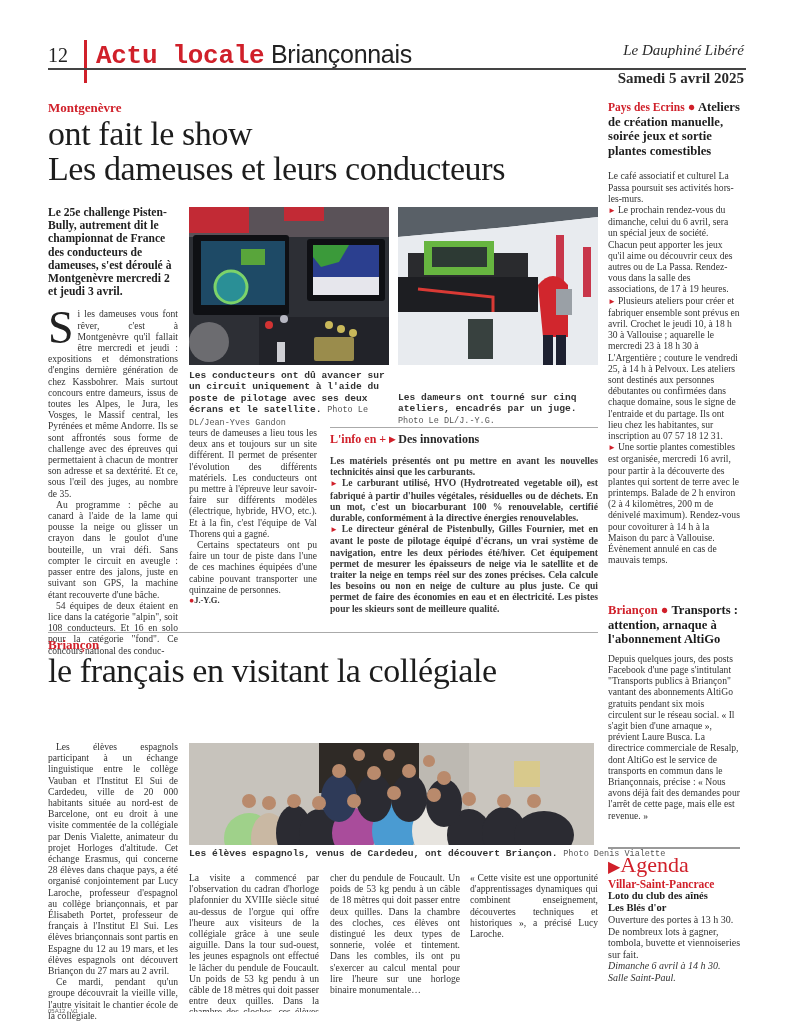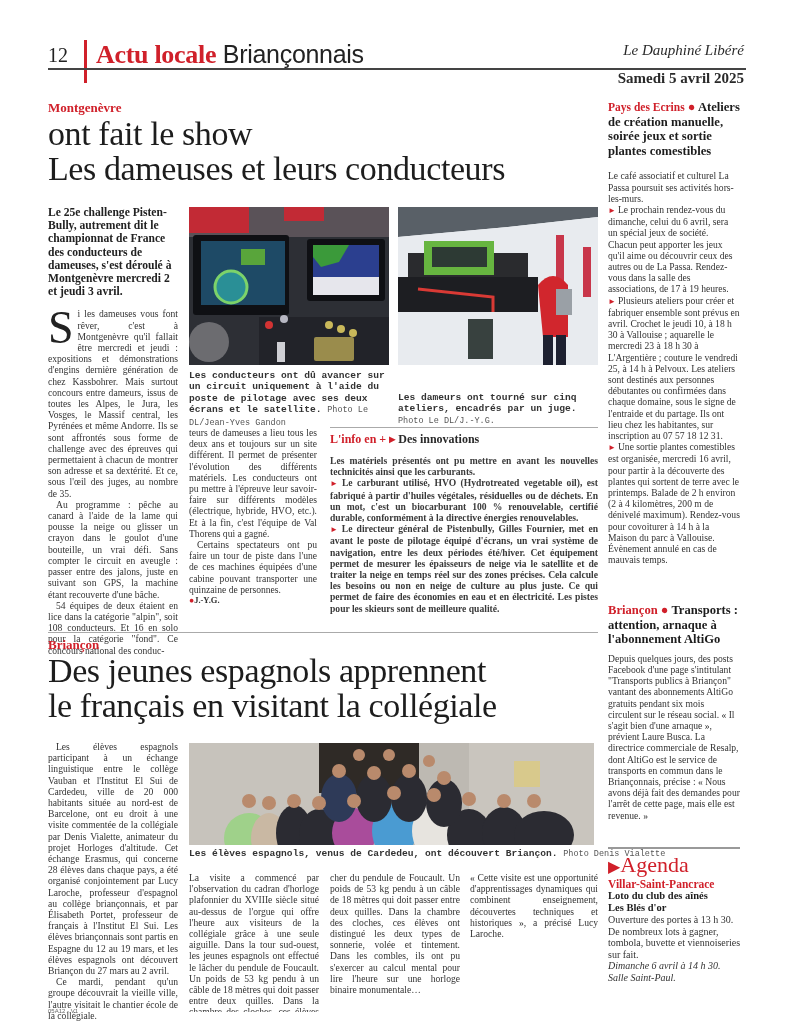--- a/index.html
+++ b/index.html
@@ -5,21 +5,21 @@
   * { box-sizing: border-box; margin: 0; padding: 0; }
   html, body { width: 786px; height: 1024px; background: #fff; overflow: hidden; }
   body { position: relative; font-family: "DejaVu Serif", serif; color: #2a2a2a; }
   .abs { position: absolute; }
   .red { color: #d0202a; }
 
   
   .pagenum { left: 48px; top: 44px; font-family: "Liberation Serif", serif; font-size: 20px; color: #222; }
   .hdr-bar { left: 84px; top: 40px; width: 3px; height: 43px; background: #d0202a; }
   .hdr-title { left: 96px; top: 40px; font-family: "Liberation Sans", sans-serif; font-size: 25px; white-space: nowrap; letter-spacing: -0.3px; }
-  .hdr-title .b { color: #d0202a; font-weight: bold; font-family: Liberation Serif, serif; font-size: 26px; }
+  .hdr-title .b { color: #d0202a; font-weight: bold; font-family: Liberation Mono, monospace; font-size: 26px; }
   .hdr-title .n { color: #222; font-family: "Liberation Sans", sans-serif; font-weight: normal; }
   .hdr-paper { right: 42px; top: 44px; text-align: right; font-family: "Liberation Serif", serif; font-size: 15px; line-height: 13px; }
   .hdr-paper .i { font-style: italic; }
   .hdr-paper .d { font-weight: bold; margin-top: 15px; }
   .hdr-rule { left: 48px; top: 68px; width: 698px; height: 2px; background: #444; }
 
   
   .kicker { font-family: "Liberation Serif", serif; font-weight: bold; font-size: 13px; color: #d0202a; }
   .headline { font-family: "Liberation Serif", serif; font-size: 34px; line-height: 35px; color: #1d1d1d; letter-spacing: -0.4px; }
 
@@ -143,21 +143,20 @@
 </div>
 <div class="abs col" style="left:330px;top:455px;width:268px;font-weight:bold;color:#3a3a3a;">
   <p>Les matériels présentés ont pu mettre en avant les nouvelles technicités ainsi que les carburants.</p>
   <p style="text-indent:0"><span class="arrow">► </span><span>Le carburant utilisé, HVO (Hydrotreated vegetable oil), est fabriqué à partir d'huiles végétales, résiduelles ou de déchets. En un mot, c'est un biocarburant 100 % renouvelable, certifié durable, conformément à la directive énergies renouvelables.</span></p>
   <p style="text-indent:0"><span class="arrow">► </span><span>Le directeur général de Pistenbully, Gilles Fournier, met en avant le poste de pilotage équipé d'écrans, un vrai système de navigation, entre les deux périodes été/hiver. Cet équipement permet de mesurer les épaisseurs de neige via le satellite et de traiter la neige en temps réel sur des zones précises. Cela calcule les besoins ou non en neige de culture au plus juste. Ce qui permet de faire des économies en eau et en électricité. Les pistes pour les skieurs sont de meilleure qualité.</span></p>
 </div>
 
 <div class="abs rule" style="left:48px;top:632px;width:550px;"></div>
 <div class="abs kicker" style="left:48px;top:637px;">Briançon</div>
 <div class="abs headline" style="left:48px;top:653px;width:560px;">
-  <div>Des jeunes espagnols apprennent</div>
   <div>le français en visitant la collégiale</div>
 </div>
 
 <div class="abs col" style="left:48px;top:741px;width:130px;">
   <p style="text-indent:8px">Les élèves espagnols participant à un échange linguistique entre le collège Vauban et l'Institut El Sui de Cardedeu, ville de 20 000 habitants située au nord-est de Barcelone, ont eu droit à une visite commentée de la collégiale par Denis Vialette, animateur du projet Horloges d'altitude. Cet échange Erasmus, qui concerne 28 élèves dans chaque pays, a été organisé conjointement par Lucy Laroche, professeur d'espagnol au collège briançonnais, et par Élisabeth Portet, professeur de français à l'Institut El Sui. Les élèves briançonnais sont partis en Espagne du 12 au 19 mars, et les élèves espagnols ont découvert Briançon du 27 mars au 2 avril.</p>
   <p>Ce mardi, pendant qu'un groupe découvrait la vieille ville, l'autre visitait le chantier école de la collégiale.</p>
 </div>
 
 <div class="abs photo" style="left:189px;top:743px;width:405px;height:102px;">
   <svg width="405" height="102" viewBox="0 0 405 102">

